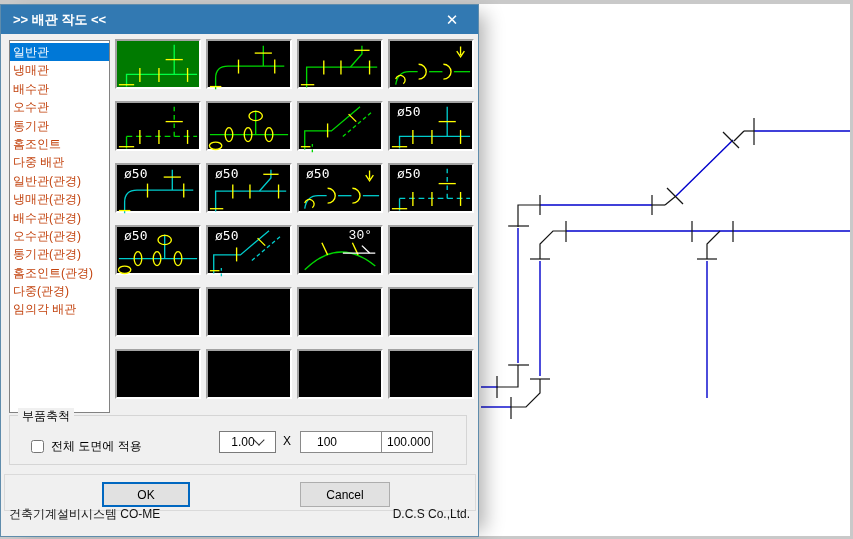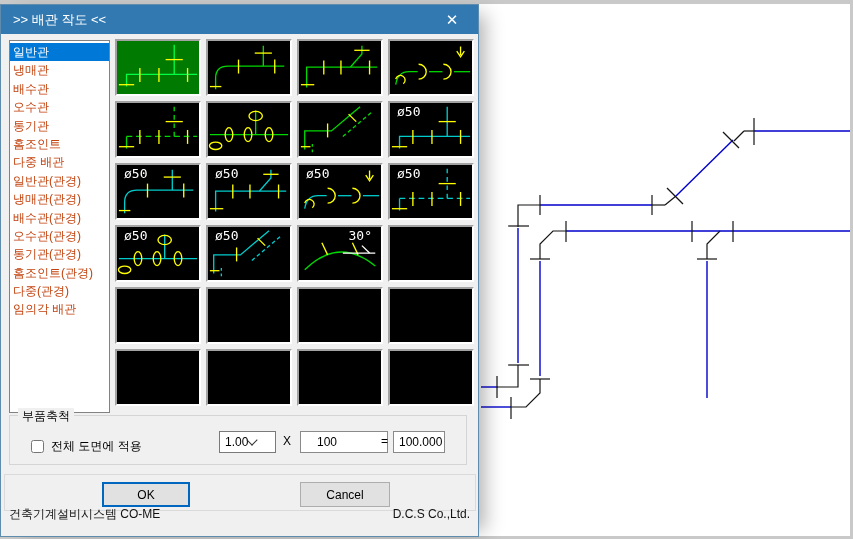--- a/index.html
+++ b/index.html
@@ -18,63 +18,63 @@
   #cad-svg{position:absolute;left:0;top:0;width:853px;height:539px;}
 
   
   .dialog{
     position:absolute;left:0;top:4px;width:479px;height:533px;
     background:#f0f0f0;border:1px solid #5f8cac;box-sizing:border-box;
     box-shadow:14px 2px 18px -8px rgba(0,0,0,.30);
   }
   .titlebar{
     position:absolute;left:0;top:0;right:0;height:29px;background:#3279b2;color:#fff;
-    display:flex;align-items:center;font-size:13px;padding-left:12px;box-sizing:border-box;
+    display:flex;align-items:center;font-size:13px;padding-left:12px;box-sizing:border-box;font-weight:bold;
   }
   .title-close{
     position:absolute;right:8px;top:0;width:36px;height:29px;display:flex;
     align-items:center;justify-content:center;font-size:15px;color:#fff;cursor:default;
   }
   
   .pipe-list{
     position:absolute;left:8px;top:35px;width:101px;height:373px;background:#fff;
     border:1px solid #828282;box-sizing:border-box;overflow:hidden;font-size:12px;padding-top:2px;
   }
   .list-item{height:18.4px;line-height:18.4px;padding-left:3px;white-space:nowrap;color:#c2410c;}
   .list-item.selected{background:#0078d7;color:#fff;}
 
   
   .thumb-grid{
     position:absolute;left:114px;top:34px;
     display:grid;grid-template-columns:repeat(4,86px);grid-template-rows:repeat(6,57px);
     column-gap:5px;row-gap:5px;
   }
   .tile{
-    width:86px;height:57px;box-sizing:border-box;position:relative;
+    width:86px;height:50px;box-sizing:border-box;position:relative;
     border:2px solid;border-color:#a3a3a3 #ffffff #ffffff #a3a3a3;background:#000;
   }
   .tile.selected{background:#007a00;}
   .tile-label{position:absolute;top:1px;color:#fff;font-size:13px;font-family:"DejaVu Sans Mono",monospace;}
   .tile-label.tl{left:7px;}
-  .tile-label.tr{right:9px;}
+  .tile-label.tr{right:9px;font-family:Liberation Mono, monospace;}
 
   
   .scale-group{
     position:absolute;left:8px;top:410px;width:458px;height:50px;
     border:1px solid #d5d5d5;box-sizing:border-box;
   }
   .scale-group-label{
     position:absolute;left:8px;top:-8px;background:#f0f0f0;padding:0 4px;font-size:12px;color:#000;
   }
   .chk-row{position:absolute;left:30px;top:433px;display:flex;align-items:center;font-size:12px;}
   .chk-row input{width:13px;height:13px;margin:0 7px 0 0;}
   .combo{
     position:absolute;left:218px;top:426px;width:57px;height:22px;background:#fff;
     border:1px solid #7a7a7a;box-sizing:border-box;font-size:12px;
-    display:flex;align-items:center;justify-content:flex-start;padding:0 6px 0 5px;
+    display:flex;align-items:center;justify-content:center;padding:0 6px 0 5px;
   }
   .chevron{width:7px;height:7px;border-right:1.4px solid #333;border-bottom:1.4px solid #333;
     transform:rotate(45deg);margin-top:-4px;}
   .op-label{position:absolute;top:429px;font-size:12px;color:#000;}
   .txt{
     position:absolute;top:426px;height:22px;border:1px solid #8a8a8a;background:#fff;
     box-sizing:border-box;font-size:12px;padding:0 0 0 5px;font-family:inherit;color:#000;
   }
   
   .btn-frame{position:absolute;left:3px;top:469px;width:472px;height:37px;
@@ -315,21 +315,21 @@
     <span>1.00</span>
     <span class="chevron"></span>
   </div>
 
   <span class="op-label" style="left:282px;">X</span>
 
   <input class="txt" style="left: 299px; width: 88px; padding-left: 16px;" value="100">
 
   <span class="op-label" style="left:380px;">=</span>
 
-  <input class="txt" style="left: 392px; width: 52px;" value="100.000">
+  <input class="txt" style="left: 380px; width: 52px;" value="100.000">
 
   <div class="btn-frame"></div>
   <button class="btn btn-cancel">Cancel</button>
   <button class="btn btn-ok">OK</button>
 
   <div class="statusbar">
     <span>건축기계설비시스템  CO-ME</span>
     <span>D.C.S Co.,Ltd.</span>
   </div>
 </div>

